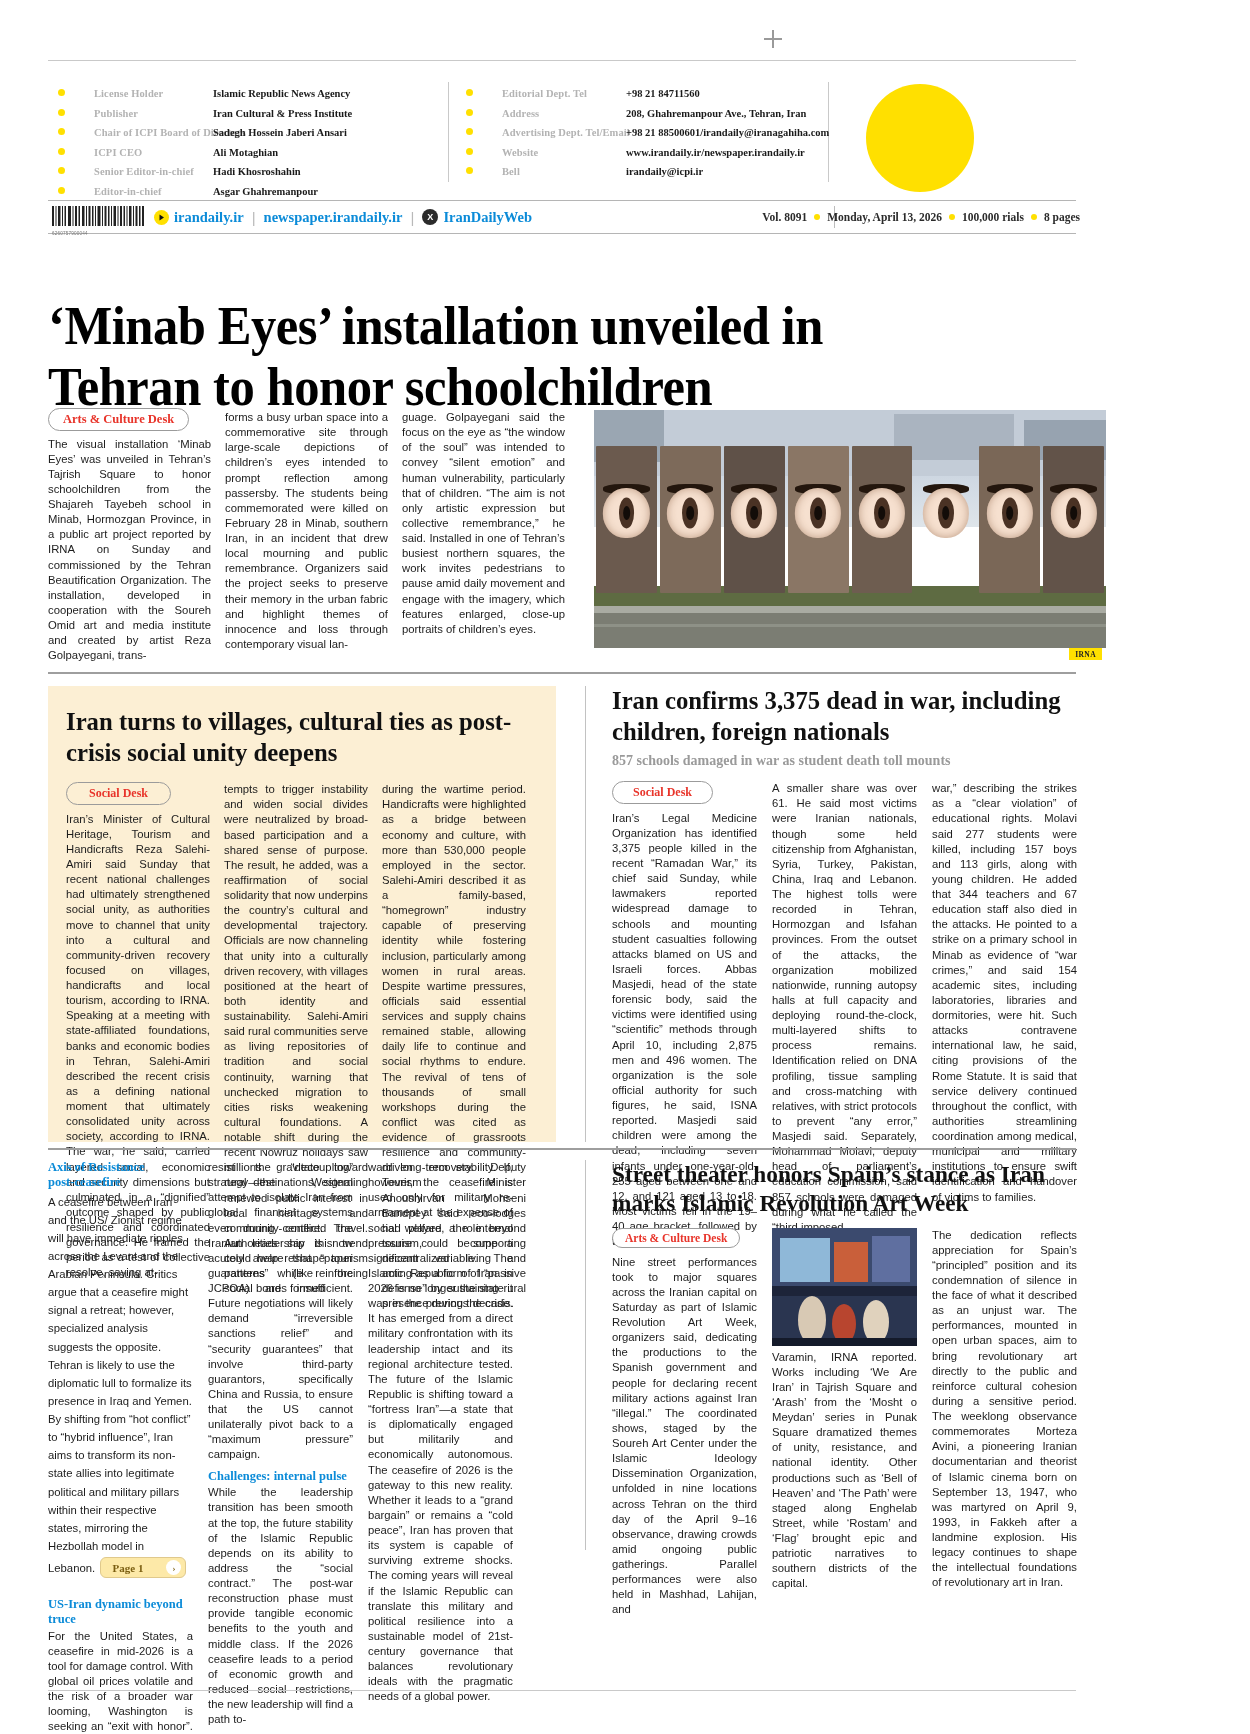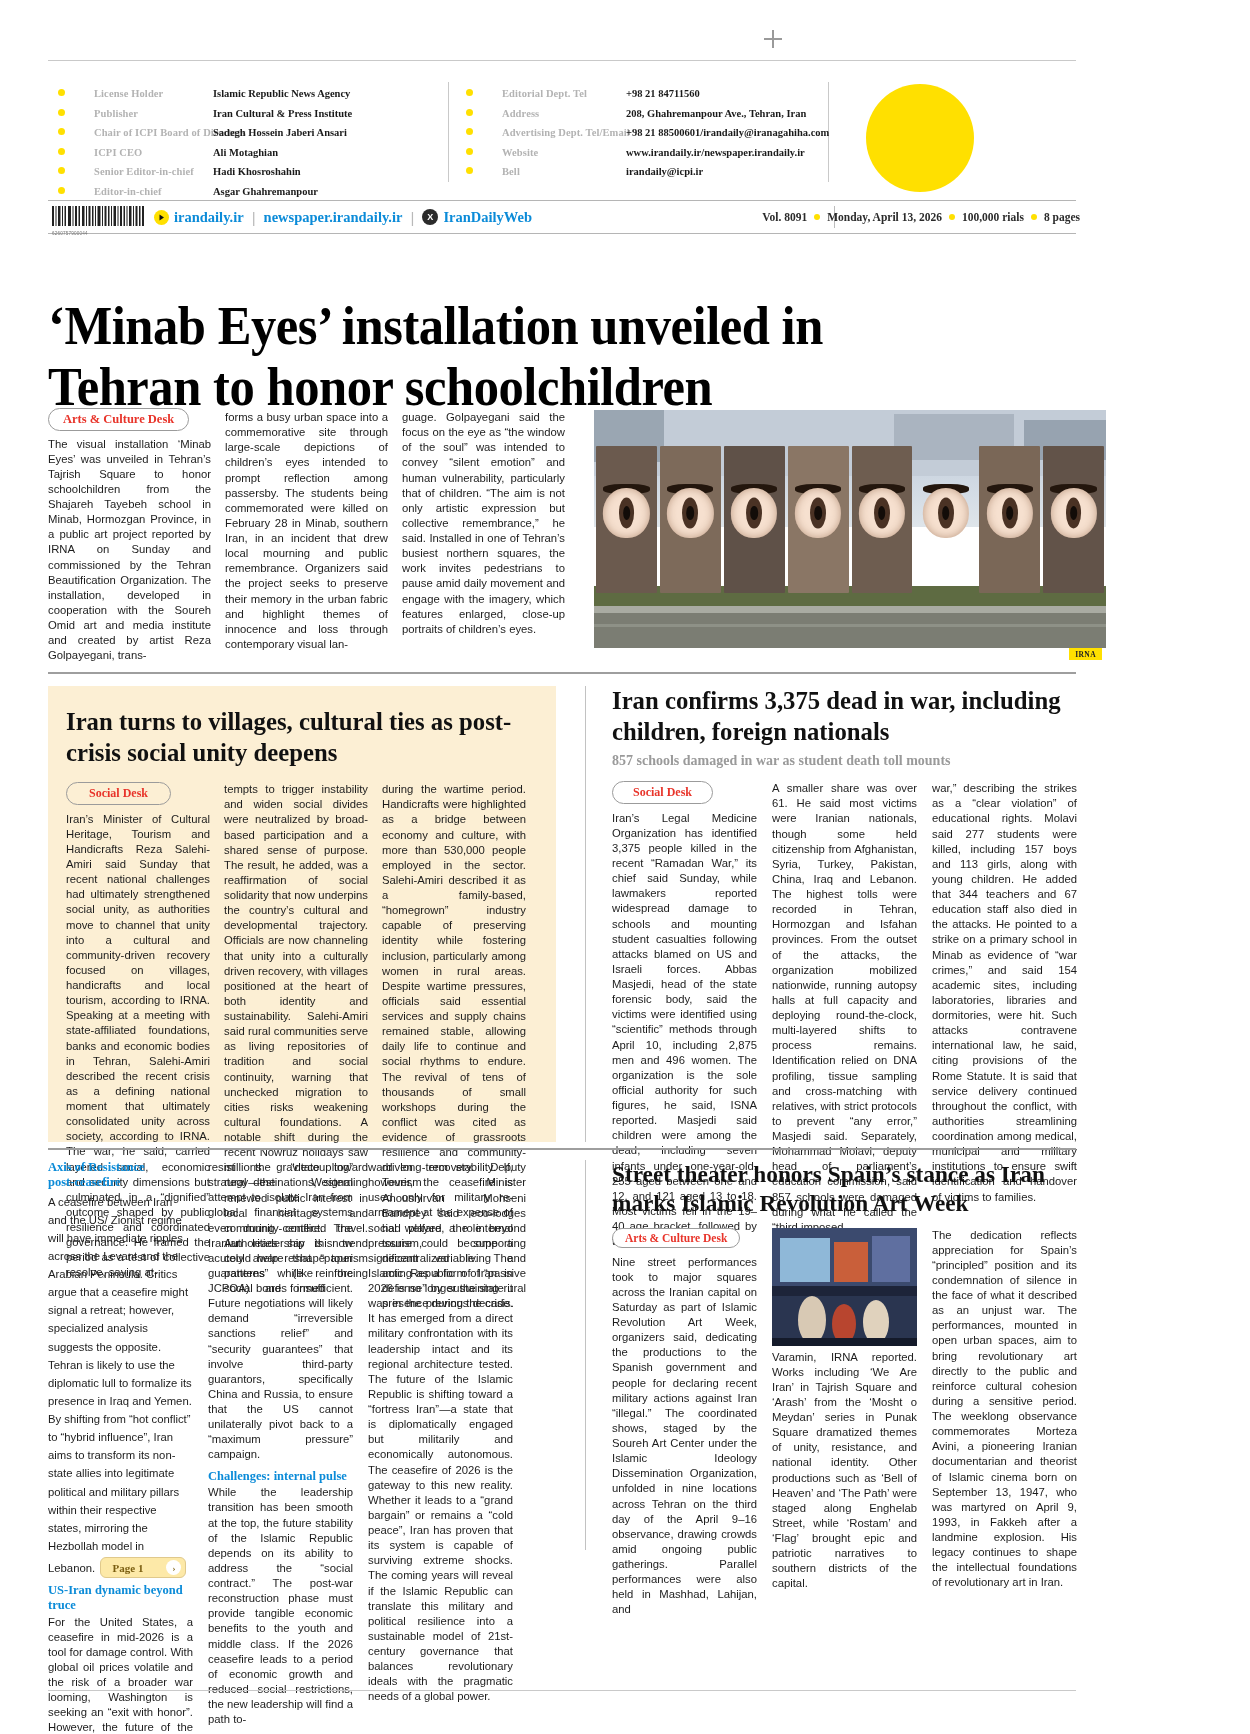--- a/index.html
+++ b/index.html
@@ -441,21 +441,21 @@
           <span>Axis of Resistance</span><br>
           <span>post-ceasefire</span>
         </div>
         <div class="col" style="display:inline"><span>A ceasefire between Iran and the US/ Zionist regime will have immediate ripples across the Levant and the Arabian Peninsula. Critics argue that a ceasefire might signal a retreat; however, specialized analysis suggests the opposite. Tehran is likely to use the diplomatic lull to formalize its presence in Iraq and Yemen. By shifting from “hot conflict” to “hybrid influence”, Iran aims to transform its non-state allies into legitimate political and military pillars within their respective states, mirroring the Hezbollah model in Lebanon.</span></div>
         <div class="pagebadge">
           <span>Page 1</span>
           <span class="chev">
               <span>›</span>
             </span>
         </div>
-        <div class="subhead-blue" style="margin-top:2px">US-Iran dynamic beyond truce</div>
+        <div class="subhead-blue" style="margin-top:16px">US-Iran dynamic beyond truce</div>
         <div class="col">
             <p>For the United States, a ceasefire in mid-2026 is a tool for damage control. With global oil prices volatile and the risk of a broader war looming, Washington is seeking an “exit with honor”. However, the future of the Islamic Republic will be defined by its ability to</p>
           </div>
       </div>
       <div class="bl-c2">
         <div class="col">
             <p>resist the “decoupling” strategy—the Western attempt to isolate Iran from global financial systems even during conflict.
 The Iranian leadership is now acutely aware that “paper guarantees” (like the JCPOA) are insufficient. Future negotiations will likely demand “irreversible sanctions relief” and “security guarantees” that involve third-party guarantors, specifically China and Russia, to ensure that the US cannot unilaterally pivot back to a “maximum pressure” campaign.</p>
           </div>
         <div class="subhead-blue" style="margin-top:6px">Challenges: internal pulse</div>

